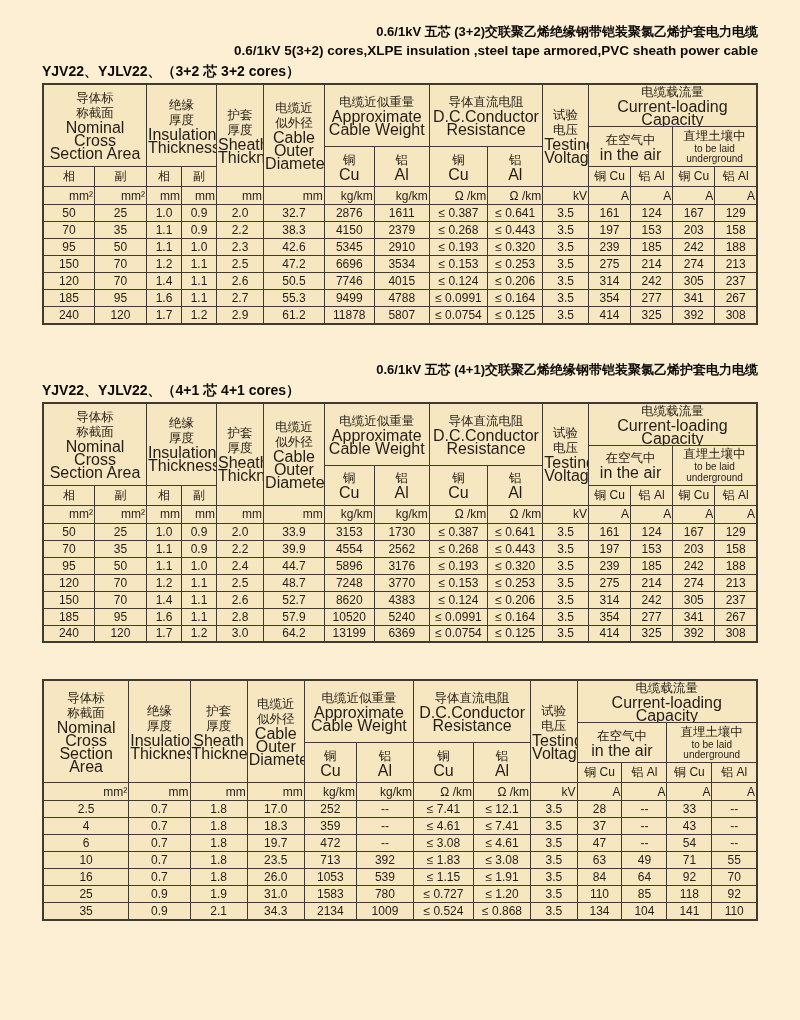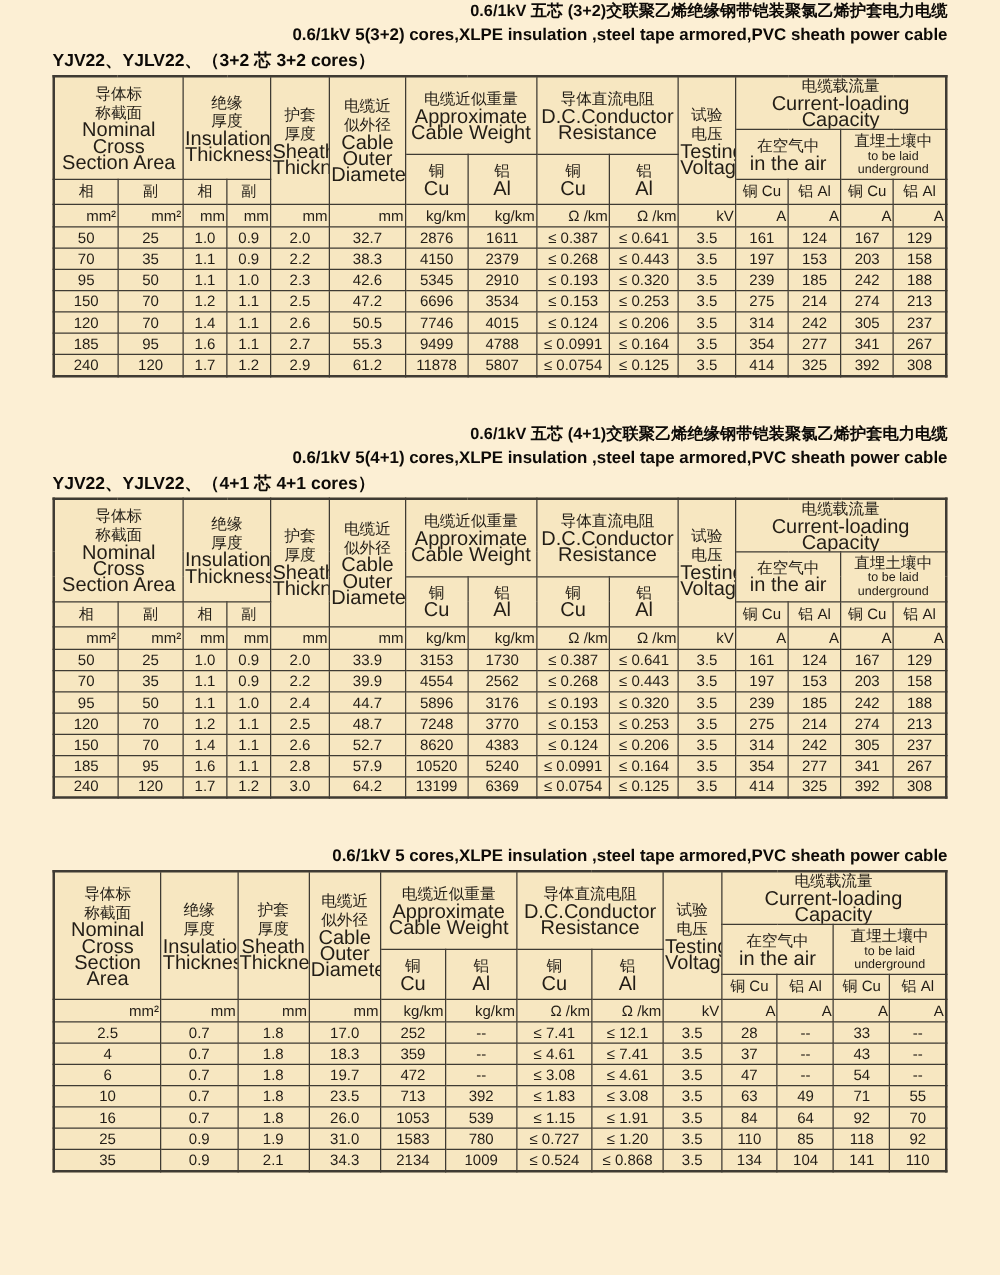--- a/index.html
+++ b/index.html
@@ -5,21 +5,21 @@
   :root{
     --page-bg:#fcefd4; --table-bg:#f7e7c1; --border:#3f3b33; --text:#221d16; --title:#0d0a07;
   }
   *{box-sizing:border-box;}
   html,body{margin:0;padding:0;}
   body{
     width:800px;height:1020px;background:var(--page-bg);
     font-family:"Liberation Sans","DejaVu Sans",sans-serif;color:var(--text);
     overflow:hidden;
   }
-  .page{padding:0 42px 0 42px;}
+  .page{padding:23px 42px 0 42px;}
   .section + .section{margin-top:36px;}
   .title-zh{ text-align:right;font-weight:bold;font-size:13px;line-height:18px;color:var(--title); }
   .title-en{ text-align:right;font-weight:bold;font-size:13.5px;line-height:19px;color:var(--title); }
   .model-line{ text-align:left;font-size:14px;line-height:20px;margin-top:1px;color:var(--title);font-weight:bold; }
   table.spec{
     border-collapse:collapse;table-layout:fixed;width:716px;margin-top:2px;
     background:var(--table-bg);border:2px solid var(--border);
   }
   table.spec td{
     border:1px solid var(--border);text-align:center;vertical-align:middle;
@@ -287,21 +287,20 @@
             <td>325</td>
             <td>392</td>
             <td>308</td>
           </tr>
         </tbody>
     </table>
   </div>
 
   <div class="section">
     <div class="title-zh">0.6/1kV 五芯 (4+1)交联聚乙烯绝缘钢带铠装聚氯乙烯护套电力电缆</div>
-    <div class="title-en">0.6/1kV 5(4+1) cores,XLPE insulation ,steel tape armored,PVC sheath power cable</div>
     <div class="model-line">YJV22、YJLV22、（4+1 芯 4+1 cores）</div>
 
     <table class="spec">
       <colgroup>
         <col style="width:7.2%">
           <col style="width:7.3%">
           <col style="width:4.9%">
           <col style="width:4.9%">
         <col style="width:6.6%">
           <col style="width:8.5%">
@@ -538,21 +537,20 @@
             <td>414</td>
             <td>325</td>
             <td>392</td>
             <td>308</td>
           </tr>
         </tbody>
     </table>
   </div>
 
   <div class="section">
-    <div class="title-en">0.6/1kV 5 cores,XLPE insulation ,steel tape armored,PVC sheath power cable</div>
 
     <table class="spec">
       <colgroup>
         <col style="width:12%">
           <col style="width:8.6%">
           <col style="width:8%">
           <col style="width:8%">
         <col style="width:7.3%">
           <col style="width:8%">
           <col style="width:8.4%">

